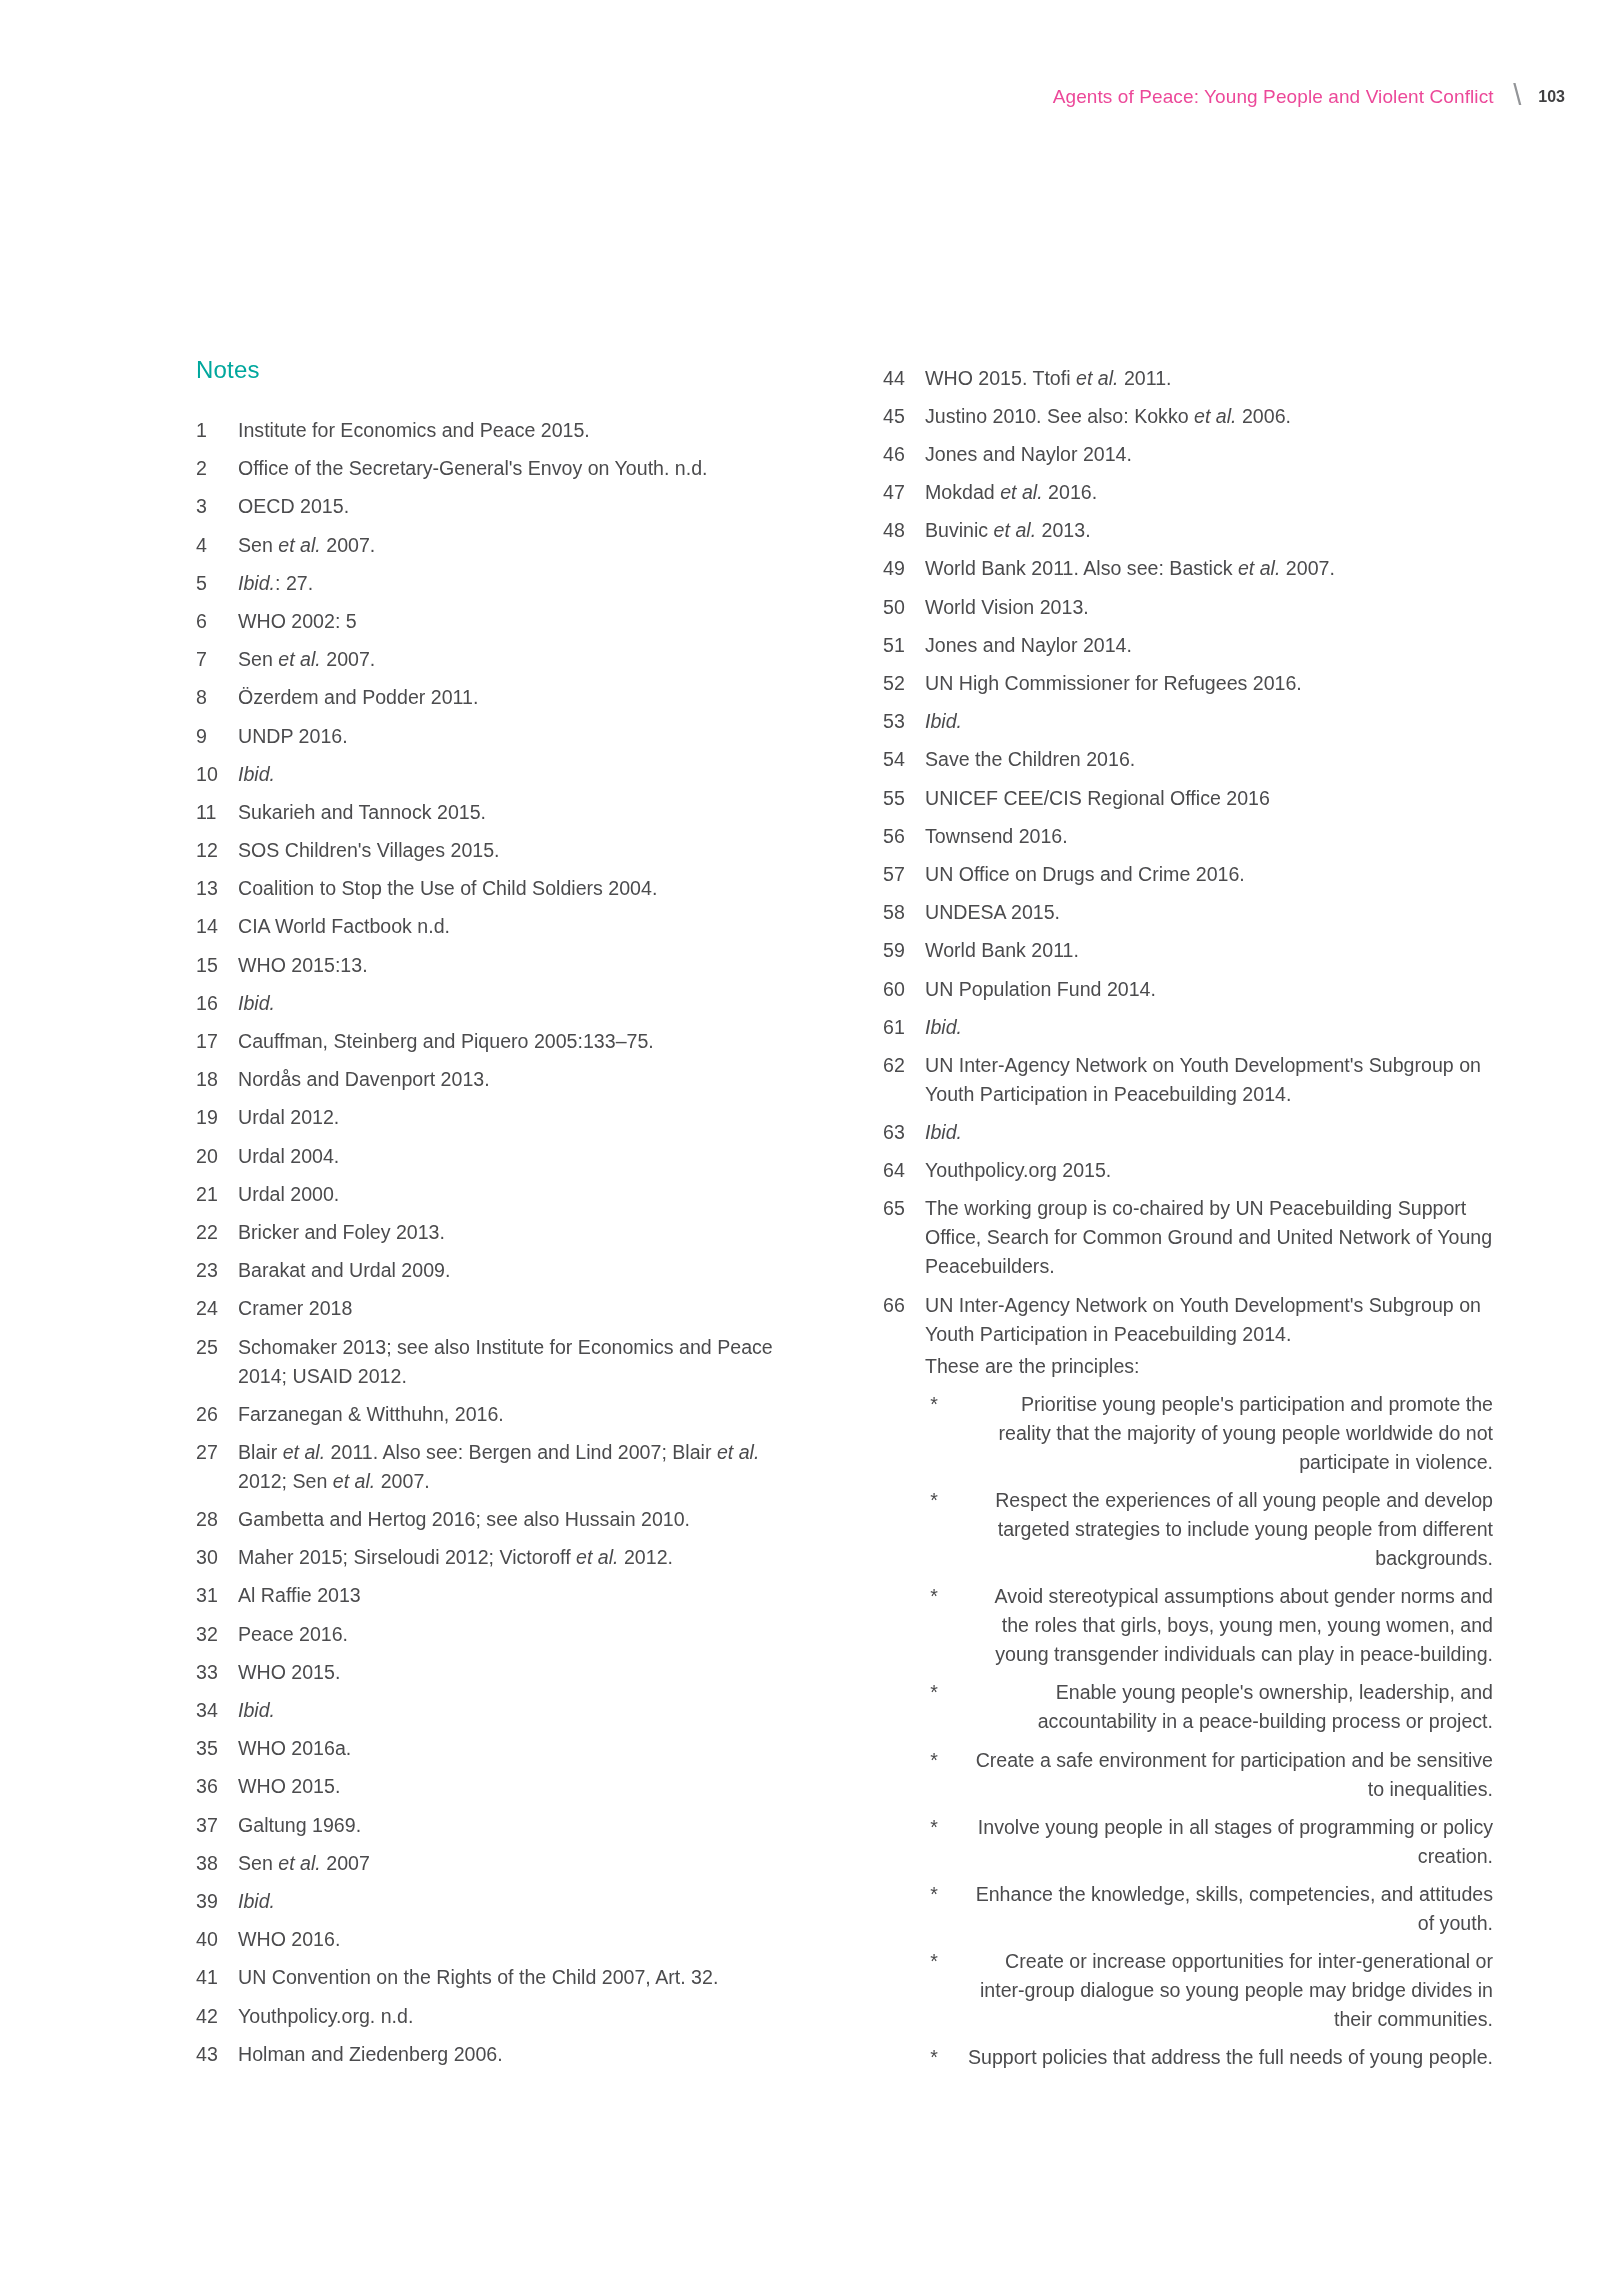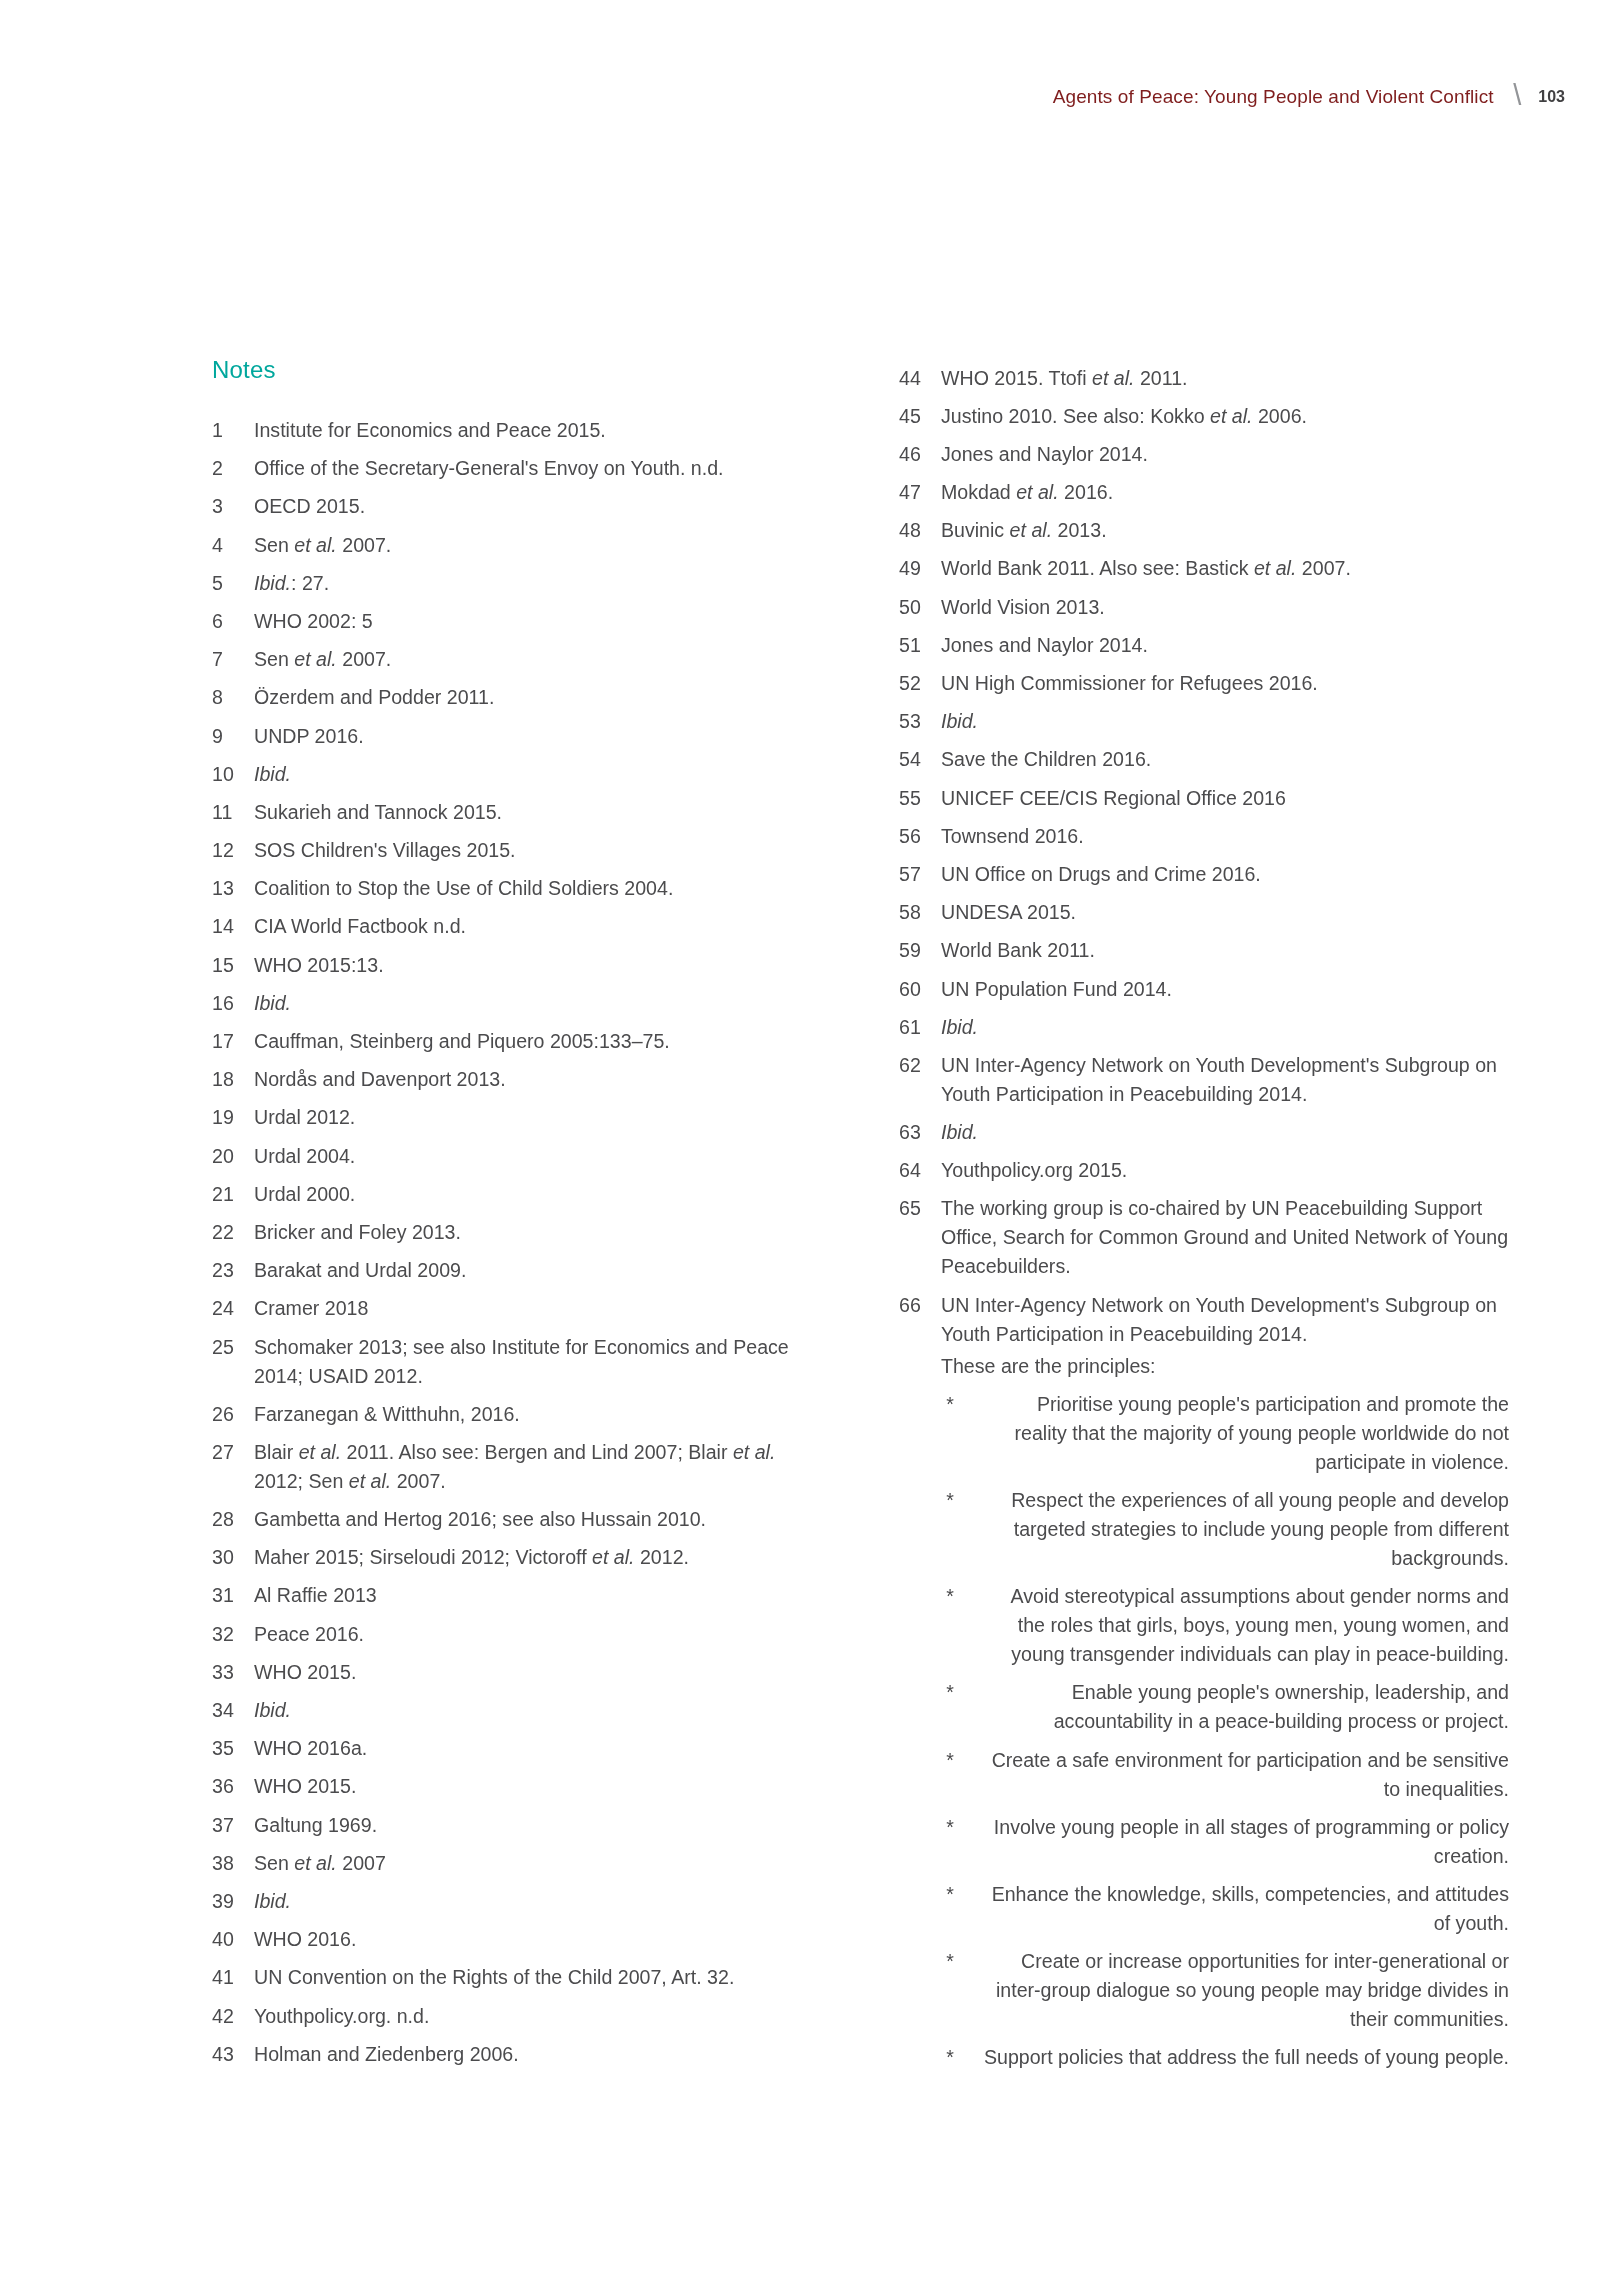--- a/index.html
+++ b/index.html
@@ -21,40 +21,40 @@
   
   .page-header {
     position: absolute;
     top: 80px;
     right: 58px;
     display: flex;
     align-items: center;
   }
   .header-title {
     font-size: 19px;
-    color: #7f1d1d;
+    color: #ec4899;
     letter-spacing: 0.1px;
   }
   .header-sep {
     font-size: 29px;
     font-weight: 300;
     color: #939598;
     margin: 0 17px 0 19.6px;
     transform: translateY(-1.3px);
   }
   .header-page {
     font-size: 16px;
     font-weight: bold;
     color: #414042;
   }
   
   .content {
     position: absolute;
     top: 357px;
-    left: 212px;
+    left: 196px;
     display: flex;
   }
   .col-left { width: 589px; margin-right: 98px; }
   .col-right { width: 610px; padding-top: 6.5px; }
   .notes-heading {
     font-size: 24px;
     font-weight: normal;
     color: var(--accent, #00a79d);
     line-height: 26px;
     margin-bottom: 33px;

